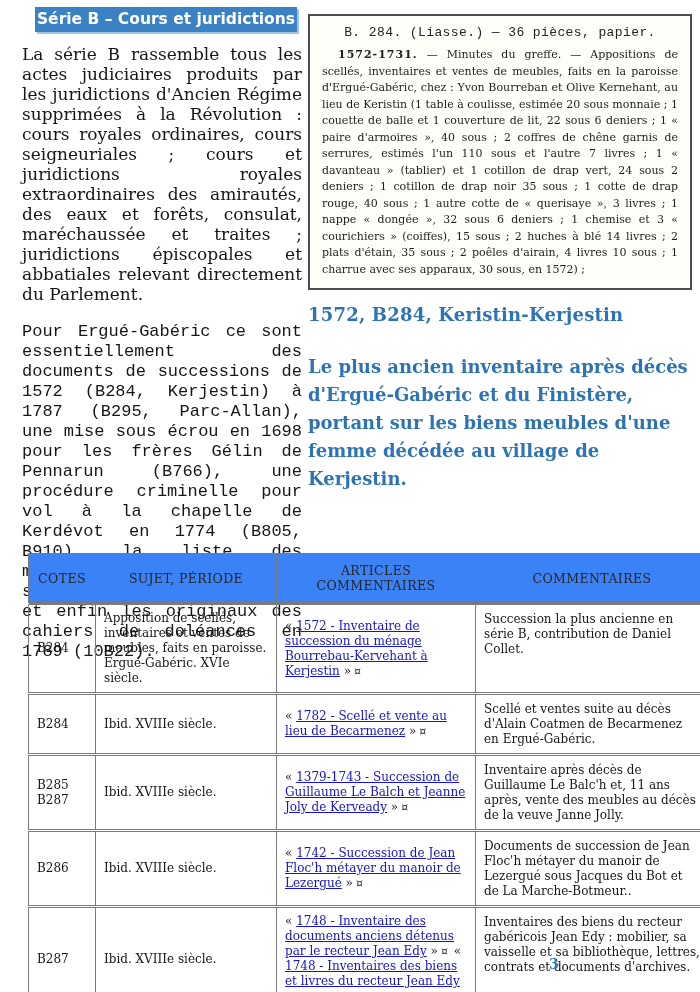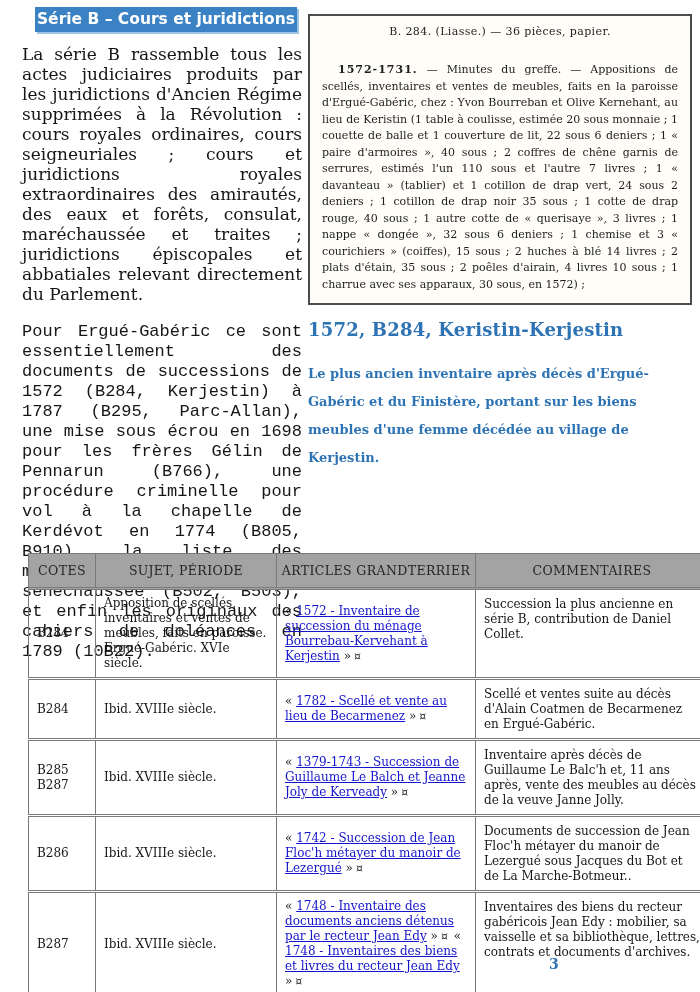--- a/index.html
+++ b/index.html
@@ -22,42 +22,42 @@
     font-size:17px;line-height:20px;text-align:justify;
   }
   .intro-p + .intro-p{margin-top:18px;font-family:Liberation Mono, monospace;}
   
   .right-col{position:absolute;left:308px;top:14px;width:384px;}
   .scan{
     margin:0;border:2px solid #4d4d4d;background:#fffdf8;
     padding:9px 12px 10px;color:#1d1d1d;
   }
   .scan-head{
-    text-align:center;font-size:11px;letter-spacing:.4px;margin-bottom:24px;color:#242424;
+    text-align:center;font-size:13px;letter-spacing:.4px;margin-bottom:7px;color:#242424;font-family:Liberation Mono, monospace;
   }
   .scan-body{
     font-size:11px;line-height:16.5px;text-align:justify;text-indent:16px;
   }
   .scan-lead{font-weight:bold;letter-spacing:1px;}
   .caption{
     margin-top:14px;color:#2e74b5;font-weight:bold;font-size:18px;letter-spacing:.2px;
   }
   .highlight{
-    margin-top:20px;color:#2e74b5;font-weight:bold;font-size:13px;
+    margin-top:28px;color:#2e74b5;font-weight:bold;font-size:18px;
     line-height:28px;width:382px;
   }
   
   .archive-table{
     position:absolute;left:28px;top:553px;width:644px;
     border-collapse:collapse;font-size:12px;line-height:15px;color:#161616;
     table-layout:fixed;
   }
   .archive-table th,.archive-table td{border:1px solid #7a7a7a;padding:6px 8px;}
   .archive-table thead th{
-    background:#a3a3a3;font-weight:normal;font-size:12.5px;letter-spacing:.4px;
+    background:#3b82f6;font-weight:normal;font-size:12.5px;letter-spacing:.4px;
     text-align:center;color:#262626;padding:9px 4px;border-bottom:3px double #7a7a7a;
   }
   .archive-table tbody td{border-top:3px double #7a7a7a;vertical-align:middle;}
   .col-cote{width:58px;}
   .col-sujet{width:172px;}
   .col-articles{width:190px;}
   .col-comment{width:224px;}
   .cell-cote{white-space:pre-line;}
   .cell-comment{vertical-align:top !important;padding-top:7px !important;}
   .wiki-link{color:#1414cc;text-decoration:underline;cursor:pointer;}
@@ -92,21 +92,21 @@
     </figure>
     <div class="caption">1572, B284, Keristin-Kerjestin</div>
     <p class="highlight">Le plus ancien inventaire après décès d'Ergué-Gabéric et du Finistère, portant sur les biens meubles d'une femme décédée au village de Kerjestin.</p>
   </div>
 
   <table class="archive-table">
     <thead>
       <tr>
         <th class="col-cote">COTES</th>
         <th class="col-sujet">SUJET, PÉRIODE</th>
-        <th class="col-articles">ARTICLES GRANDTERRIER</th>
+        <th class="col-articles">ARTICLES COMMENTAIRES</th>
         <th class="col-comment">COMMENTAIRES</th>
       </tr>
     </thead>
     <tbody>
       <tr>
         <td class="cell-cote">B284</td>
         <td class="cell-sujet">Apposition de scellés, inventaires et ventes de meubles, faits en paroisse. Ergué-Gabéric. XVIe siècle.</td>
         <td class="cell-articles">
           <span class="lg"><span class="qo">« </span><a class="wiki-link">1572 - Inventaire de succession du ménage Bourrebau-Kervehant à Kerjestin</a><span class="qc"> »</span><span class="anchor">¤</span></span>
         </td>

